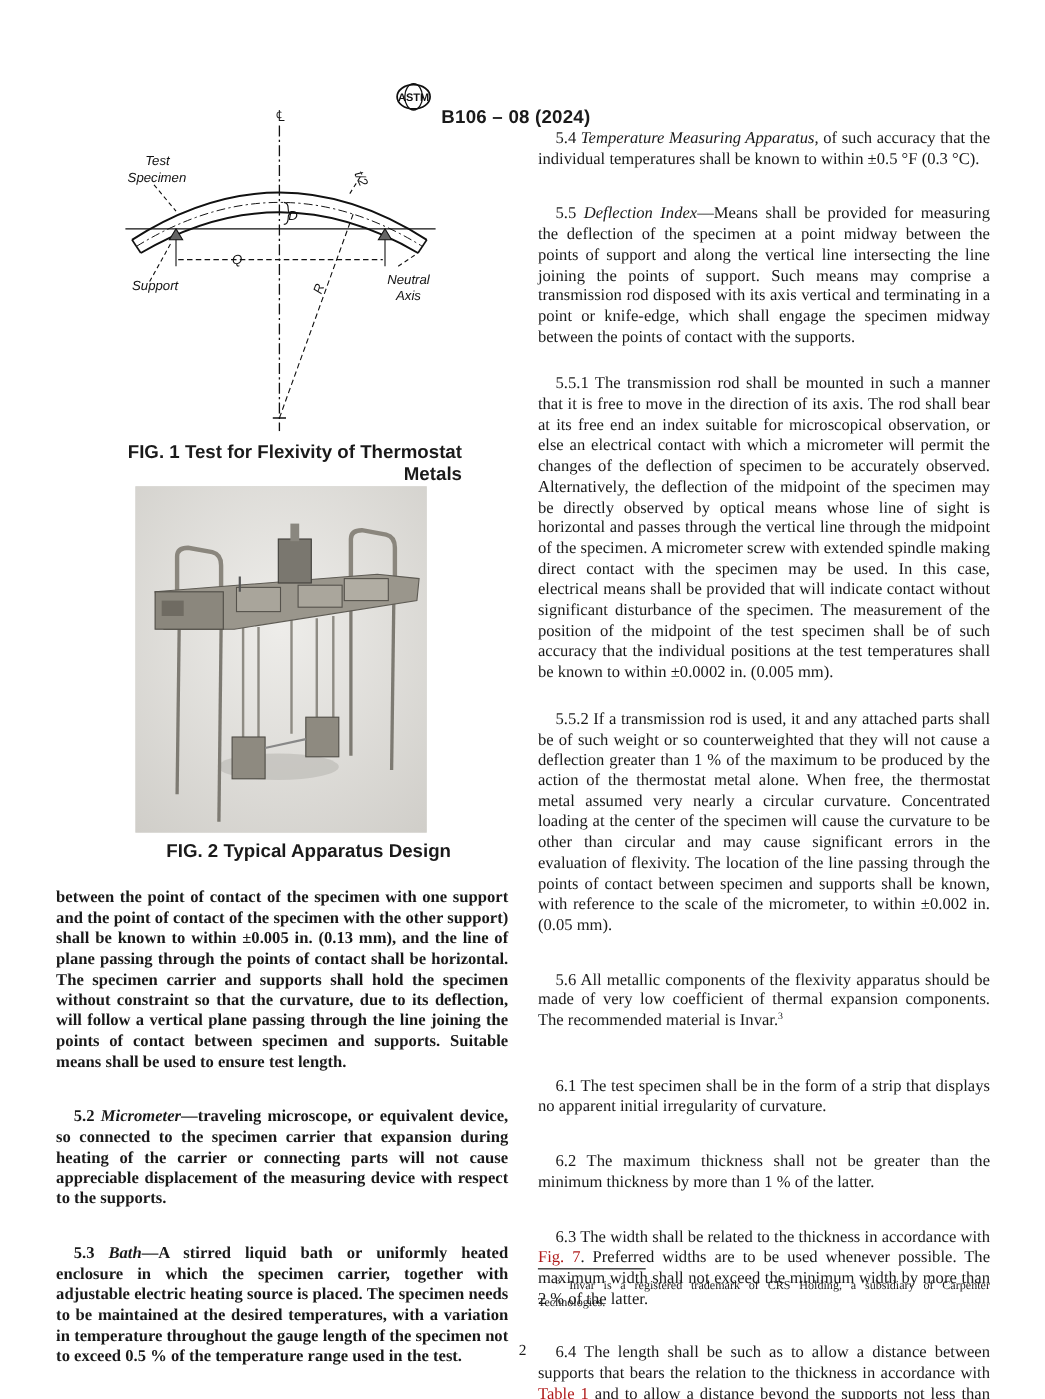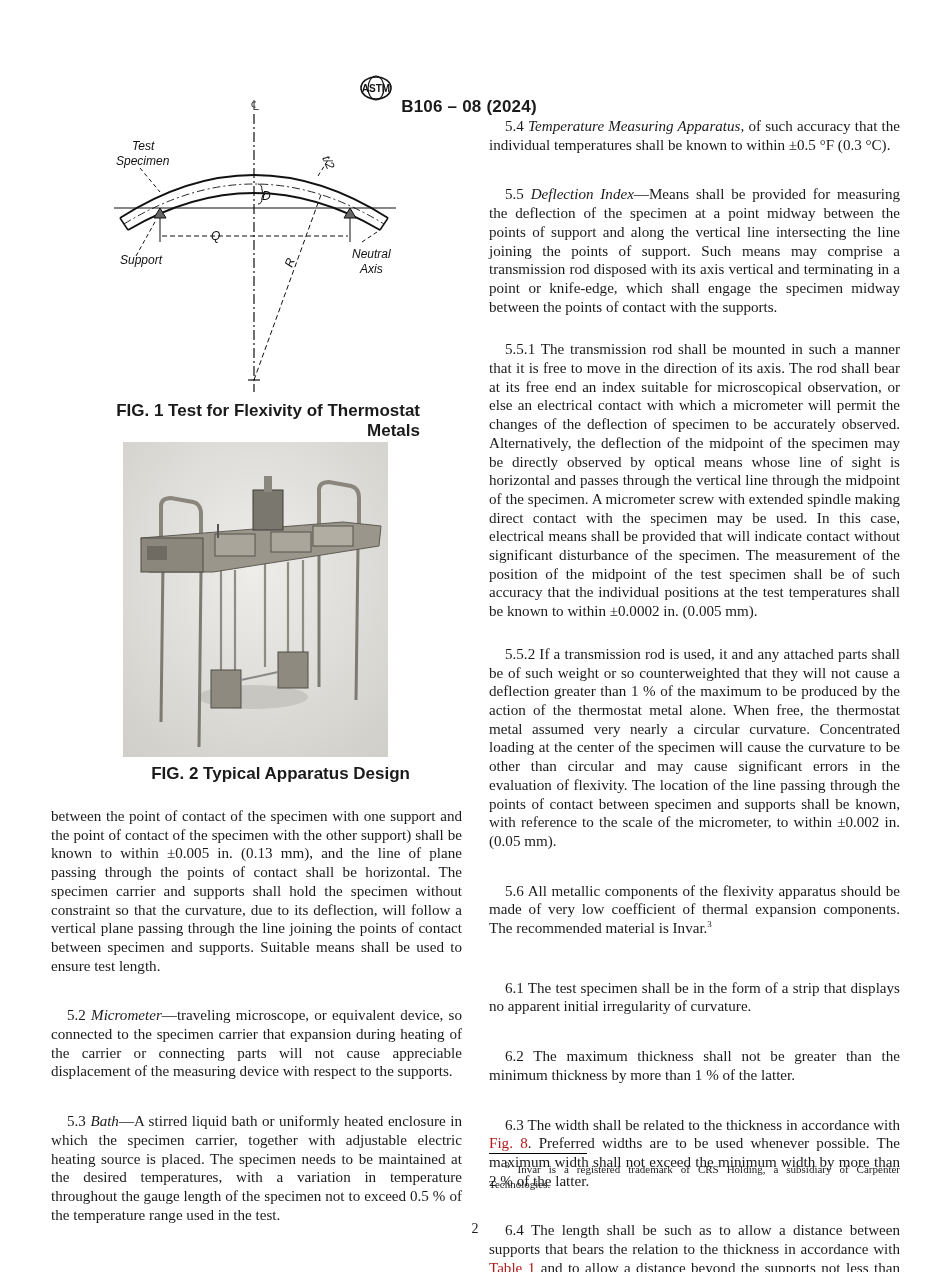--- a/index.html
+++ b/index.html
@@ -128,21 +128,21 @@
     <rect x="190" y="84" width="40" height="20" fill="#b1ada3" stroke="#55524c"></rect>
     <line x1="95" y1="82" x2="95" y2="96" stroke="#555" stroke-width="2"></line>
 
     <rect x="88" y="228" width="30" height="38" fill="#8e8a80" stroke="#4f4c46"></rect>
     <rect x="155" y="210" width="30" height="36" fill="#8e8a80" stroke="#4f4c46"></rect>
     <line x1="118" y1="238" x2="155" y2="230" stroke="#888" stroke-width="2"></line>
   </svg>
 </div>
 <div class="caption" style="left:100px; top:764px; width:310px;">FIG. 2  Typical Apparatus Design</div>
 
-<div class="col col-left" style="top:807px;">
+<div class="col col-left" style="top:807px;font-weight:bold;">
   <p class="para">between the point of contact of the specimen with one support and the point of contact of the specimen with the other support) shall be known to within ±0.005 in. (0.13 mm), and the line of plane passing through the points of contact shall be horizontal. The specimen carrier and supports shall hold the specimen without constraint so that the curvature, due to its deflection, will follow a vertical plane passing through the line joining the points of contact between specimen and supports. Suitable means shall be used to ensure test length.</p>
   <div class="gap"></div>
   <p class="para indent"><span>5.2 </span><i>Micrometer</i><span>—traveling microscope, or equivalent device, so connected to the specimen carrier that expansion during heating of the carrier or connecting parts will not cause appreciable displacement of the measuring device with respect to the supports.</span></p>
   <div class="gap"></div>
   <p class="para indent"><span>5.3 </span><i>Bath</i><span>—A stirred liquid bath or uniformly heated enclosure in which the specimen carrier, together with adjustable electric heating source is placed. The specimen needs to be maintained at the desired temperatures, with a variation in temperature throughout the gauge length of the specimen not to exceed 0.5 % of the temperature range used in the test.</span></p>
 </div>
 
 <div class="col col-right">
   <p class="para indent"><span>5.4 </span><i>Temperature Measuring Apparatus,</i><span> of such accuracy that the individual temperatures shall be known to within ±0.5 °F (0.3 °C).</span></p>
   <div class="gap"></div>
@@ -150,21 +150,21 @@
   <p class="para indent">5.5.1 The transmission rod shall be mounted in such a manner that it is free to move in the direction of its axis. The rod shall bear at its free end an index suitable for microscopical observation, or else an electrical contact with which a micrometer will permit the changes of the deflection of specimen to be accurately observed. Alternatively, the deflection of the midpoint of the specimen may be directly observed by optical means whose line of sight is horizontal and passes through the vertical line through the midpoint of the specimen. A micrometer screw with extended spindle making direct contact with the specimen may be used. In this case, electrical means shall be provided that will indicate contact without significant disturbance of the specimen. The measurement of the position of the midpoint of the test specimen shall be of such accuracy that the individual positions at the test temperatures shall be known to within ±0.0002 in. (0.005 mm).</p>
   <p class="para indent">5.5.2  If a transmission rod is used, it and any attached parts shall be of such weight or so counterweighted that they will not cause a deflection greater than 1 % of the maximum to be produced by the action of the thermostat metal alone. When free, the thermostat metal assumed very nearly a circular curvature. Concentrated loading at the center of the specimen will cause the curvature to be other than circular and may cause significant errors in the evaluation of flexivity. The location of the line passing through the points of contact between specimen and supports shall be known, with reference to the scale of the micrometer, to within ±0.002 in. (0.05 mm).</p>
   <div class="gap"></div>
   <p class="para indent"><span>5.6 All metallic components of the flexivity apparatus should be made of very low coefficient of thermal expansion components. The recommended material is Invar.</span><span class="sup">3</span></p>
   <div class="gap" style="height:12px"></div>
   <div class="gap" style="height:5px"></div>
   <p class="para indent">6.1  The test specimen shall be in the form of a strip that displays no apparent initial irregularity of curvature.</p>
   <div class="gap"></div>
   <p class="para indent">6.2  The maximum thickness shall not be greater than the minimum thickness by more than 1 % of the latter.</p>
   <div class="gap"></div>
-  <p class="para indent"><span>6.3  The width shall be related to the thickness in accordance with </span><span class="red">Fig. 8</span><span>. Preferred widths are to be used whenever possible. The maximum width shall not exceed the minimum width by more than 2 % of the latter.</span></p>
+  <p class="para indent"><span>6.3  The width shall be related to the thickness in accordance with </span><span class="red">Fig. 7</span><span>. Preferred widths are to be used whenever possible. The maximum width shall not exceed the minimum width by more than 2 % of the latter.</span></p>
   <div class="gap"></div>
   <p class="para indent"><span>6.4  The length shall be such as to allow a distance between supports that bears the relation to the thickness in accordance with </span><span class="red">Table 1</span><span> and to allow a distance beyond the supports not less than the width.</span></p>
 </div>
 
 <div class="fn-rule"></div>
 <div class="footnote">
   <span style="padding-left:16px"></span><span class="sup">3</span><span> Invar is a registered trademark of CRS Holding, a subsidiary of Carpenter Technologies.</span>
 </div>
 
 <div class="pageno">2</div>

